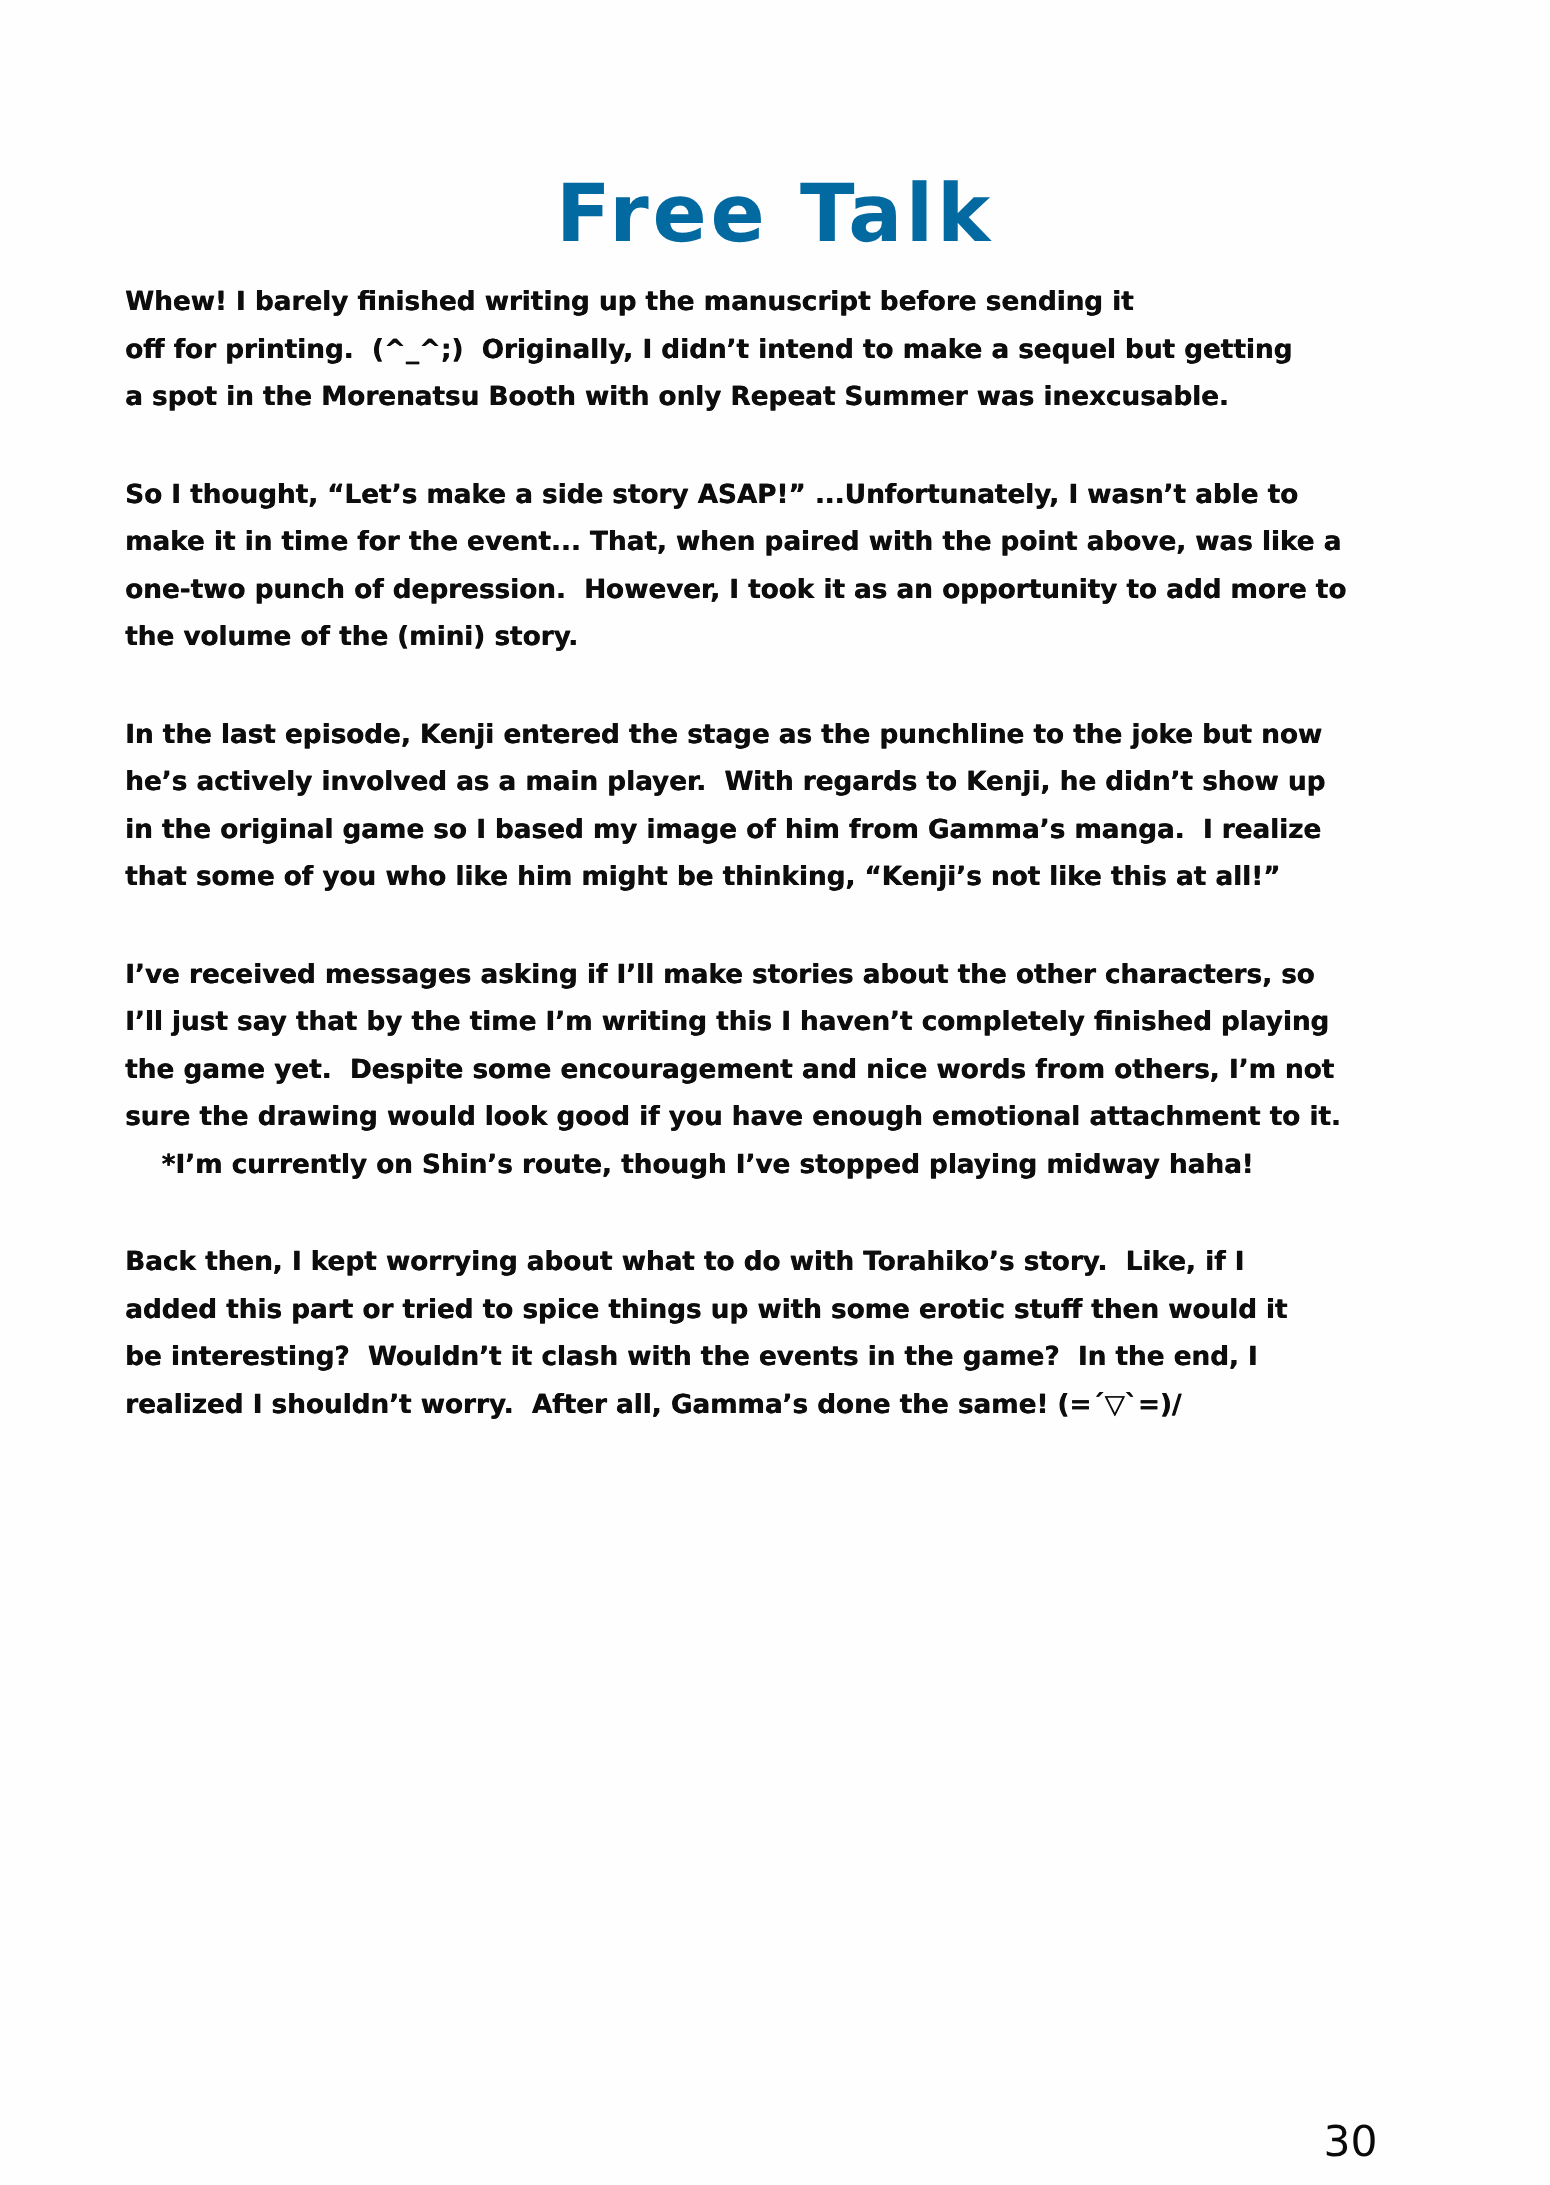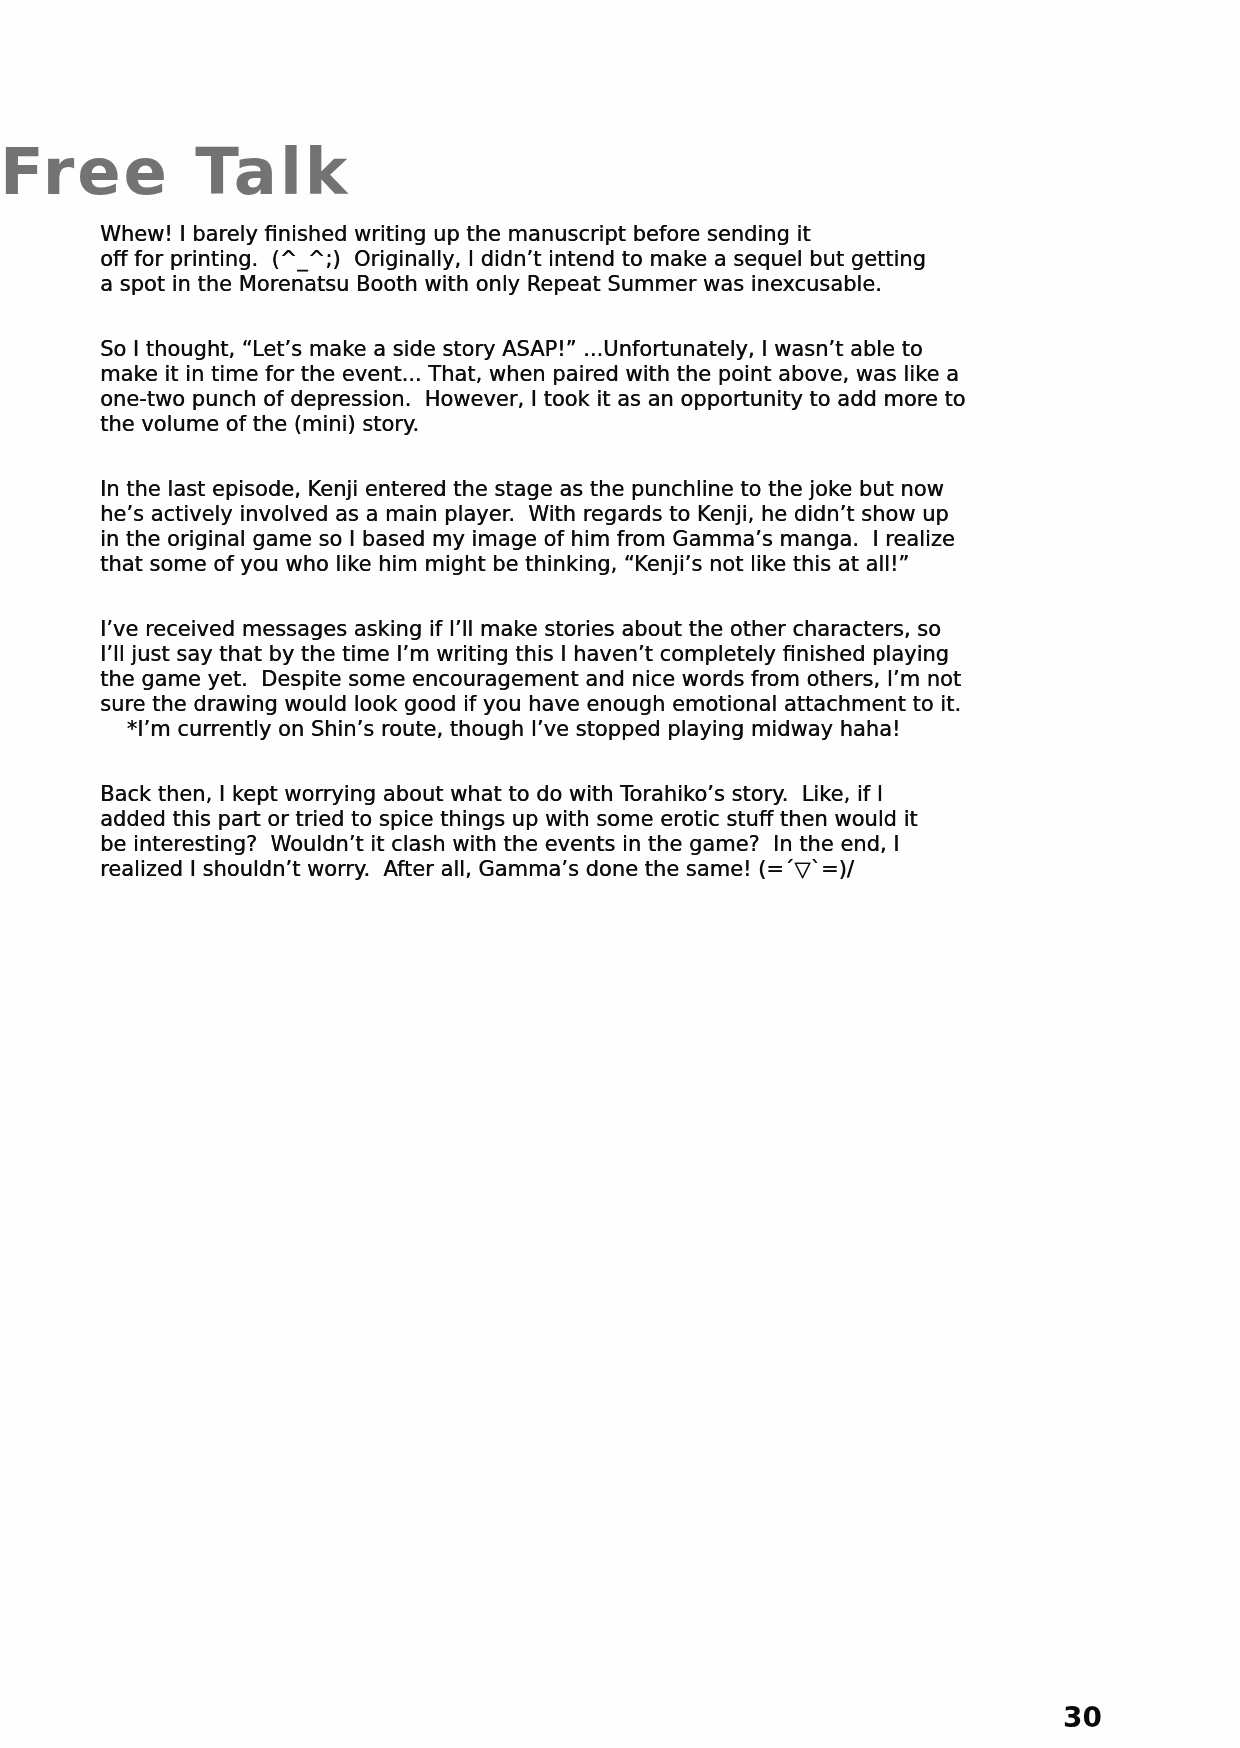--- a/index.html
+++ b/index.html
@@ -14,47 +14,48 @@
     background: #fefefe;
     font-family: "DejaVu Sans", sans-serif;
     color: #0d0d0d;
     overflow: hidden;
   }
   .title {
     position: absolute;
     top: 92px;
     left: 0;
     width: 100%;
+    text-align: center;
     font-size: 64px;
     font-weight: bold;
     letter-spacing: 3px;
-    color: #737373;
+    color: #0369a1;
   }
   .content {
     position: absolute;
     top: 222px;
     left: 100px;
     width: 1052px;
   }
   .para {
     white-space: pre-wrap;
     font-size: 21px;
-    line-height: 25px;
+    line-height: 38px;
     margin: 0 0 40px 0;
-    font-weight: normal;
+    font-weight: bold;
     
     text-shadow: 0.4px 0 0 currentColor;
     overflow-wrap: break-word;
   }
   .page-number {
     position: absolute;
     right: 138px;
     bottom: 14px;
-    font-size: 28px;
-    font-weight: bold;
+    font-size: 34px;
+    font-weight: normal;
     color: #0a0a0a;
   }
 </style>
 </head>
 <body>
 
 <div class="page">
 
   <h1 class="title">Free Talk</h1>
 

